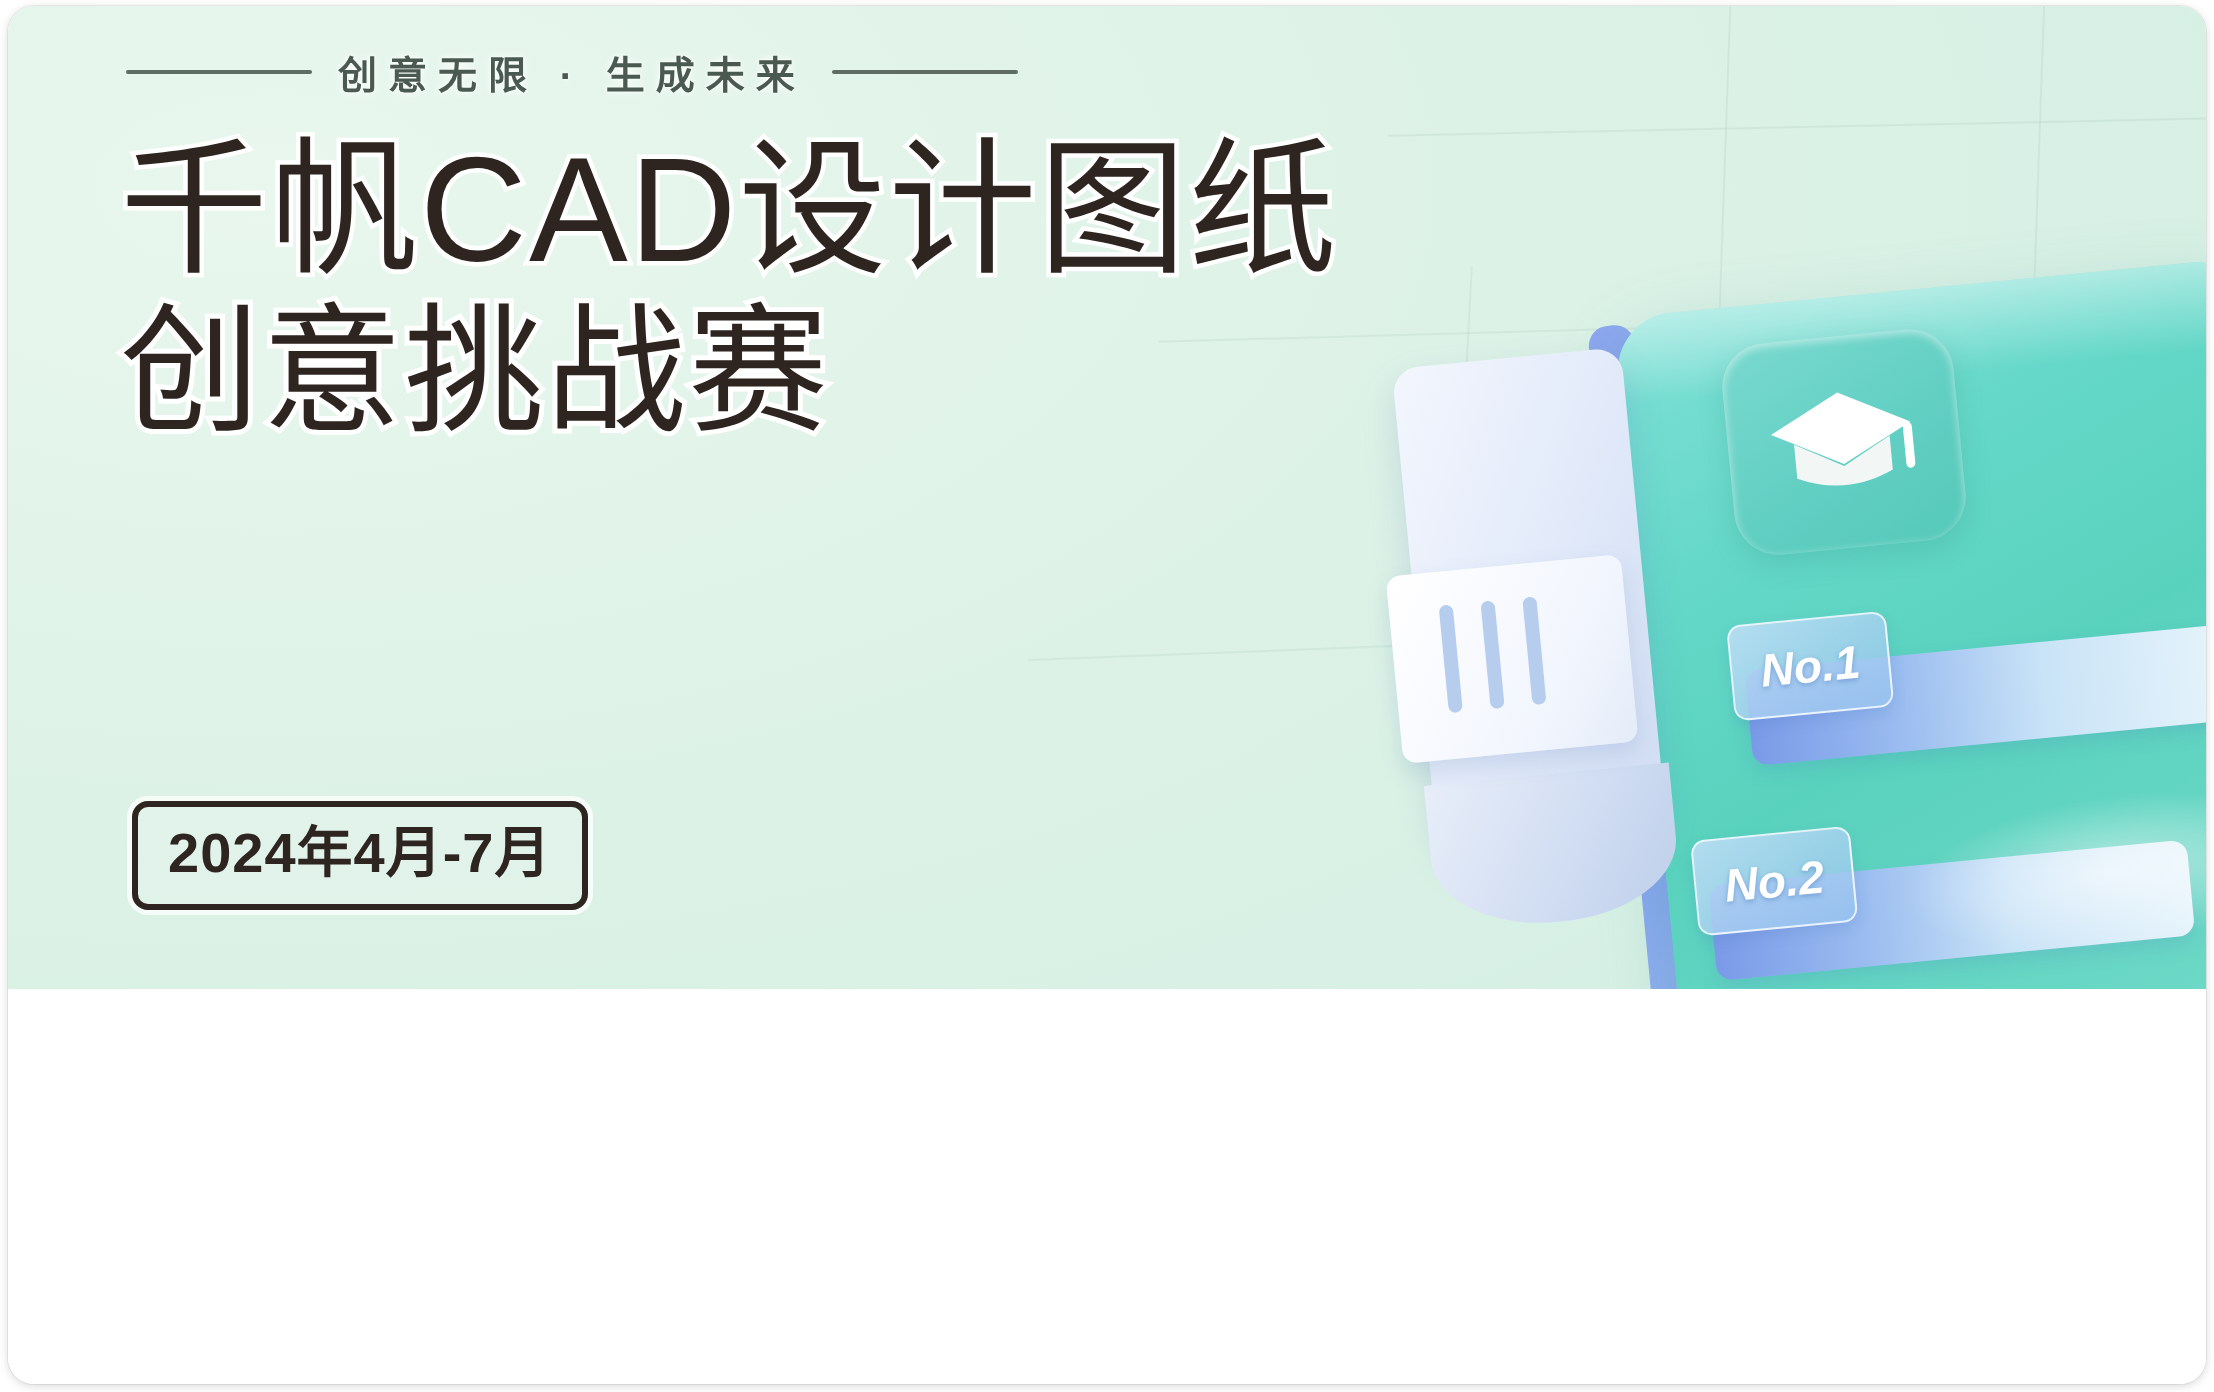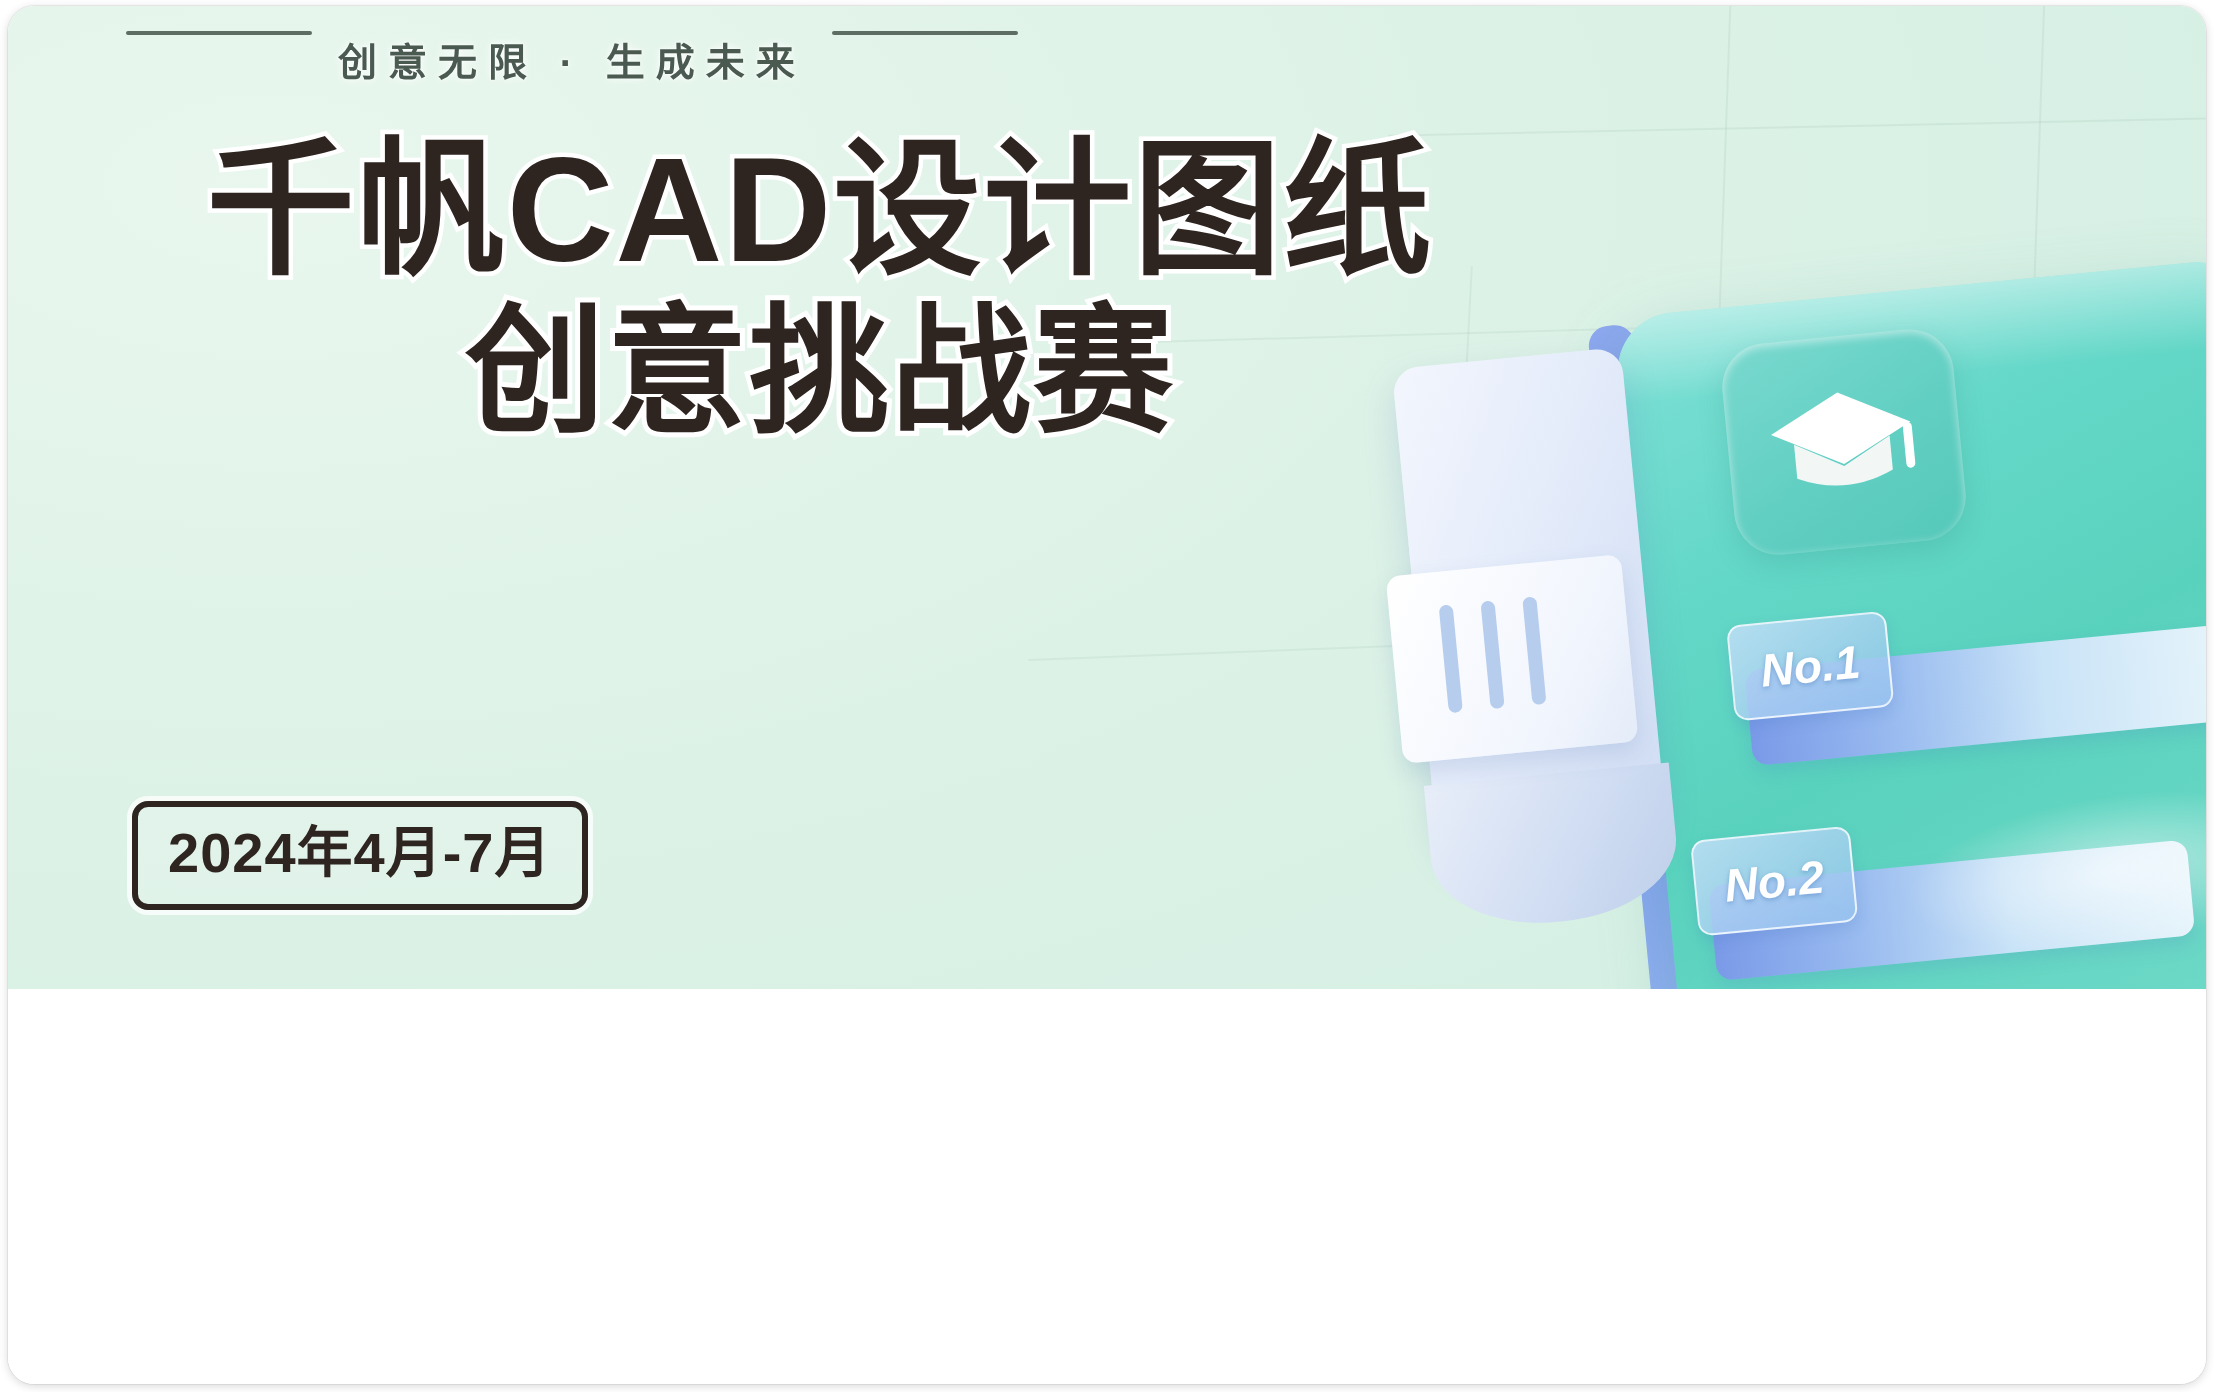--- a/index.html
+++ b/index.html
@@ -54,22 +54,23 @@
   .gl.h2 { left: 1020px; top: 630px;  width: 1200px; height: 2px; transform: rotate(-2.2deg); }
   .gl.h3 { left: 1380px; top: 120px;  width: 830px;  height: 2px; transform: rotate(-1.2deg); }
   .gl.v1 { left: 1715px; top: -30px;  width: 2px;    height: 420px; transform: rotate(2deg); }
   .gl.v2 { left: 2030px; top: -20px;  width: 2px;    height: 330px; transform: rotate(2deg); }
   .gl.v3 { left: 1455px; top: 260px;  width: 2px;    height: 300px; transform: rotate(3deg); }
 
   
   .tagline-row {
     position: absolute;
     left: 118px;
-    top: 25px;
+    top: 38px;
     display: flex;
+    align-items: center;
     gap: 26px;
   }
   .tag-rule {
     width: 186px;
     height: 4px;
     background: #5d6d64;
     border-radius: 2px;
   }
   .tagline-text {
     font-size: 39px;
@@ -81,26 +82,25 @@
   }
 
   
   .headline {
     position: absolute;
     left: 112px;
     top: 130px;
     width: 1400px;
   }
   .title-line {
-    font-weight: 700;
+    font-weight: 400;
     letter-spacing: 2px;
     line-height: 1.0;
     white-space: nowrap;
     margin: 0;
-    text-align: center;
   }
   .title-1 {
     font-size: 148px;
     color: #2e2520;
     -webkit-text-stroke: 9px #ffffff;
     paint-order: stroke fill;
     margin-bottom: 18px;
   }
   .title-2 {
     font-size: 140px;

